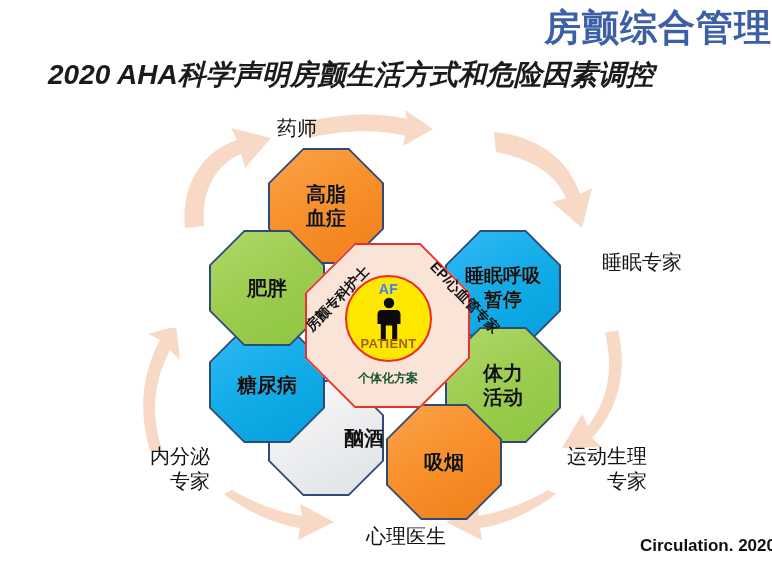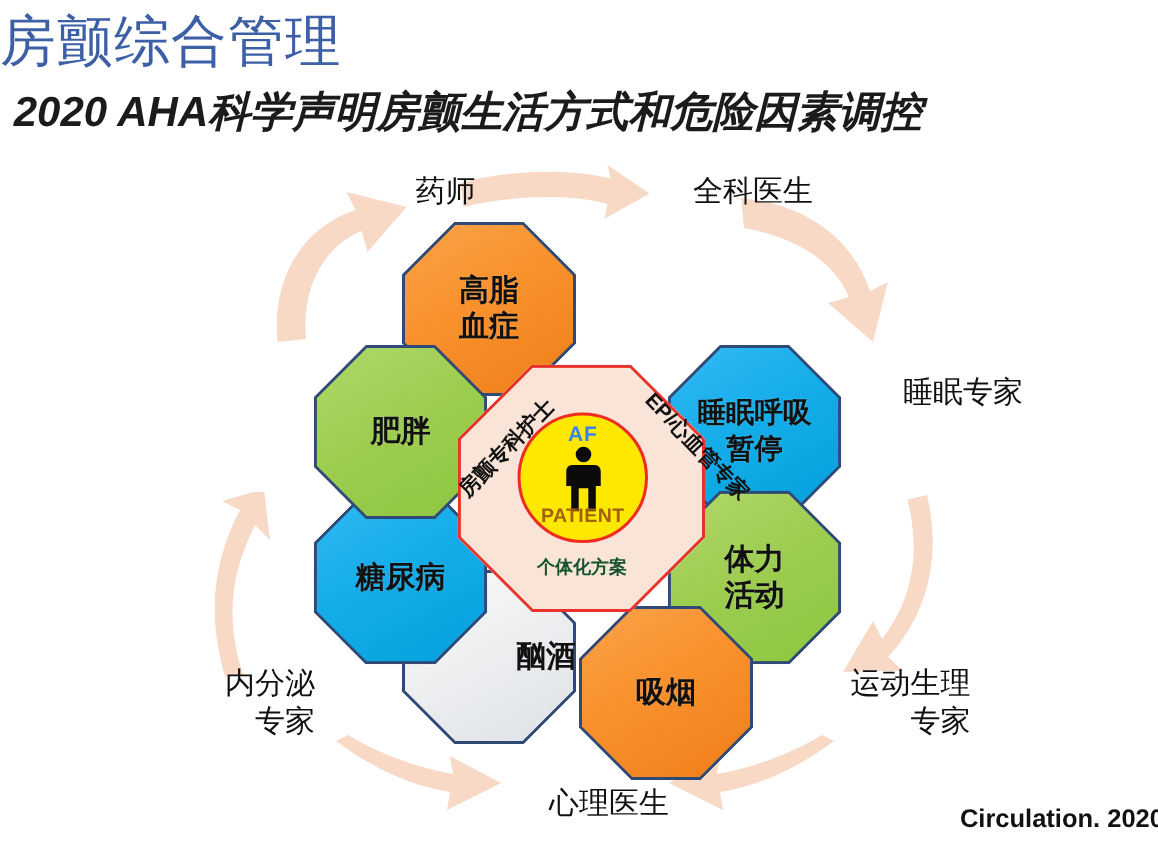--- a/index.html
+++ b/index.html
@@ -17,40 +17,41 @@
     background: #ffffff;
     overflow: hidden;
   }
 
   
   .title {
     position: absolute;
     left: 0;
     top: 6px;
     width: 772px;
-    text-align: left;
+    text-align: right;
     font-size: 37px;
-    font-weight: normal;
+    font-weight: bold;
     color: #3c5fa6;
     letter-spacing: 1px;
     line-height: 44px;
     white-space: nowrap;
   }
   .subtitle {
     position: absolute;
     left: 0;
     top: 58px;
     width: 624px;
-    text-align: center;
+    text-align: left;
     font-size: 28px;
     font-weight: bold;
     font-style: italic;
     color: #1b1b1b;
     line-height: 34px;
     white-space: nowrap;
+    padding-left: 48px;
   }
 
   
   .citation {
     position: absolute;
     right: -4px;
     bottom: 6px;
     font-size: 17px;
     font-weight: bold;
     color: #111111;
@@ -316,21 +317,20 @@
   <svg class="patient-figure" viewBox="0 0 38 44">
     <circle cx="19" cy="6" r="5.2" fill="#0b0b0b"></circle>
     <path d="M11.5,13 L26.5,13 C29.2,13 30.5,15 30.5,17.5 L30.5,27 L27.2,27 L27.2,44 L22.2,44 L22.2,28.5 L15.8,28.5 L15.8,44 L10.8,44 L10.8,27 L7.5,27 L7.5,17.5 C7.5,15 8.8,13 11.5,13 Z" fill="#0b0b0b"></path>
   </svg>
 
   <div class="patient-word">PATIENT</div>
   <div id="plan-label">个体化方案</div>
 
   <div class="outer-label" style="left:227px; top:116px; width:90px;">药师</div>
 
-  <div class="outer-label" style="left:432px; top:116px; width:110px;">全科医生</div>
 
   <div class="outer-label" style="left:572px; top:250px; width:110px;">睡眠专家</div>
 
   <div class="outer-label" style="left:531px; top:444px; width:116px;">运动生理
 专家</div>
 
   <div class="outer-label" style="left:330px; top:524px; width:116px;">心理医生</div>
 
   <div class="outer-label" style="left:110px; top:444px; width:100px;">内分泌
 专家</div>

